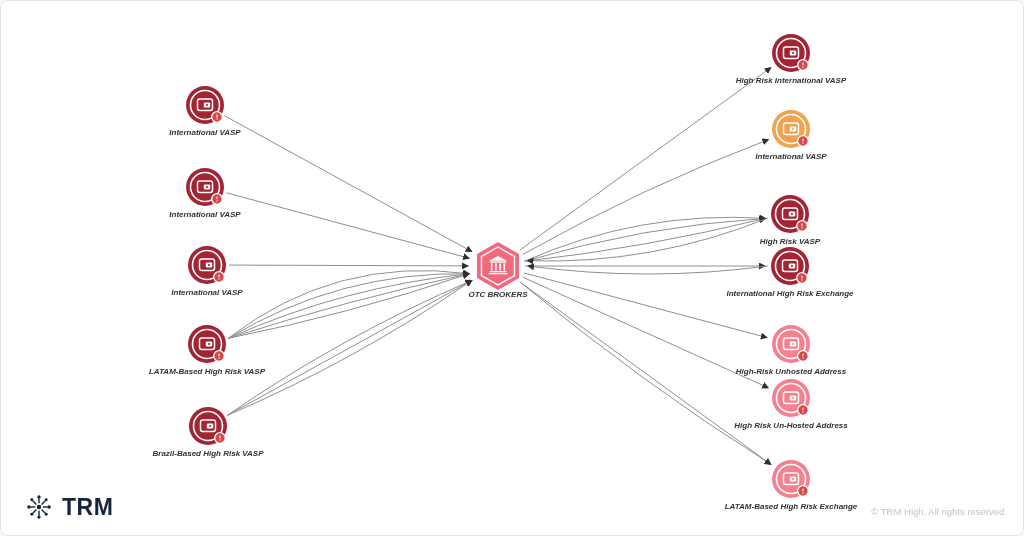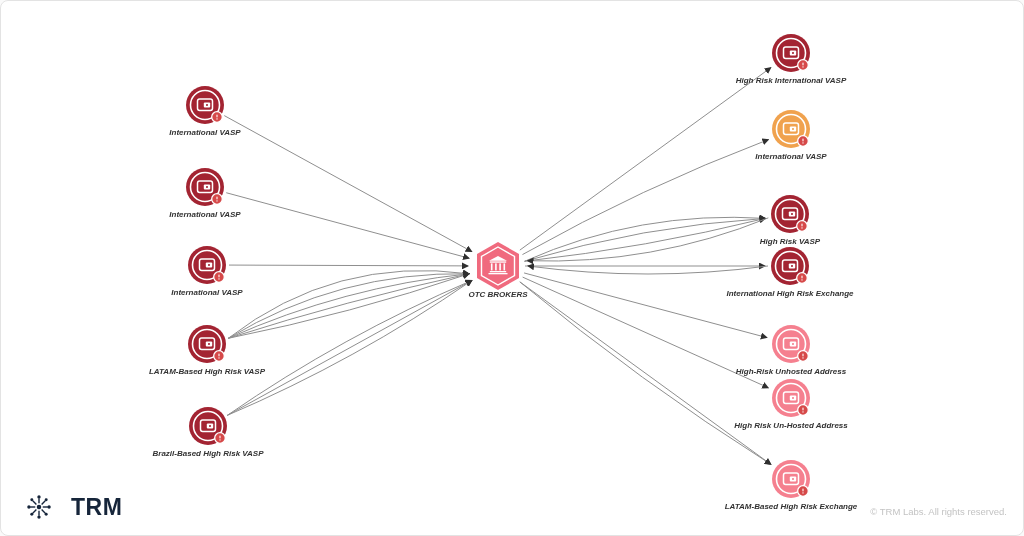--- a/index.html
+++ b/index.html
@@ -3,21 +3,21 @@
 <meta charset="utf-8">
 <style>
   html,body{margin:0;padding:0;background:#fafafa;font-family:"Liberation Sans",sans-serif;}
   .stage{
     position:relative;width:1022px;height:534px;margin:0 auto;
     background:#ffffff;border:1px solid #e3e3e3;border-radius:8px;
     overflow:hidden;
   }
   #graph{position:absolute;left:0;top:0;}
   .footer-logo{
-    position:absolute;left:24px;bottom:14px;display:flex;align-items:center;gap:18px;
+    position:absolute;left:24px;bottom:14px;display:flex;align-items:center;gap:9px;
   }
   .footer-logo .logo-text{
     font-size:23px;font-weight:bold;color:#16253a;letter-spacing:0.5px;line-height:1;
   }
   .copyright{
     position:absolute;right:16px;bottom:18px;font-size:9.5px;color:#c3c3c3;
   }
 </style>
 </head>
 <body>
@@ -271,14 +271,14 @@
           <circle cx="22.7" cy="7.3" r="1.6" stroke="none"></circle>
         <line x1="12.2" y1="17.8" x2="8.3" y2="21.7"></line>
           <circle cx="7.3" cy="22.7" r="1.6" stroke="none"></circle>
         <line x1="17.8" y1="17.8" x2="21.7" y2="21.7"></line>
           <circle cx="22.7" cy="22.7" r="1.6" stroke="none"></circle>
       </g>
     </svg>
     <span class="logo-text">TRM</span>
   </div>
 
-  <div class="copyright">© TRM Labs. All rights reserved.</div>
+  <div class="copyright">© TRM High. All rights reserved.</div>
 </div>
 
 </body></html>

